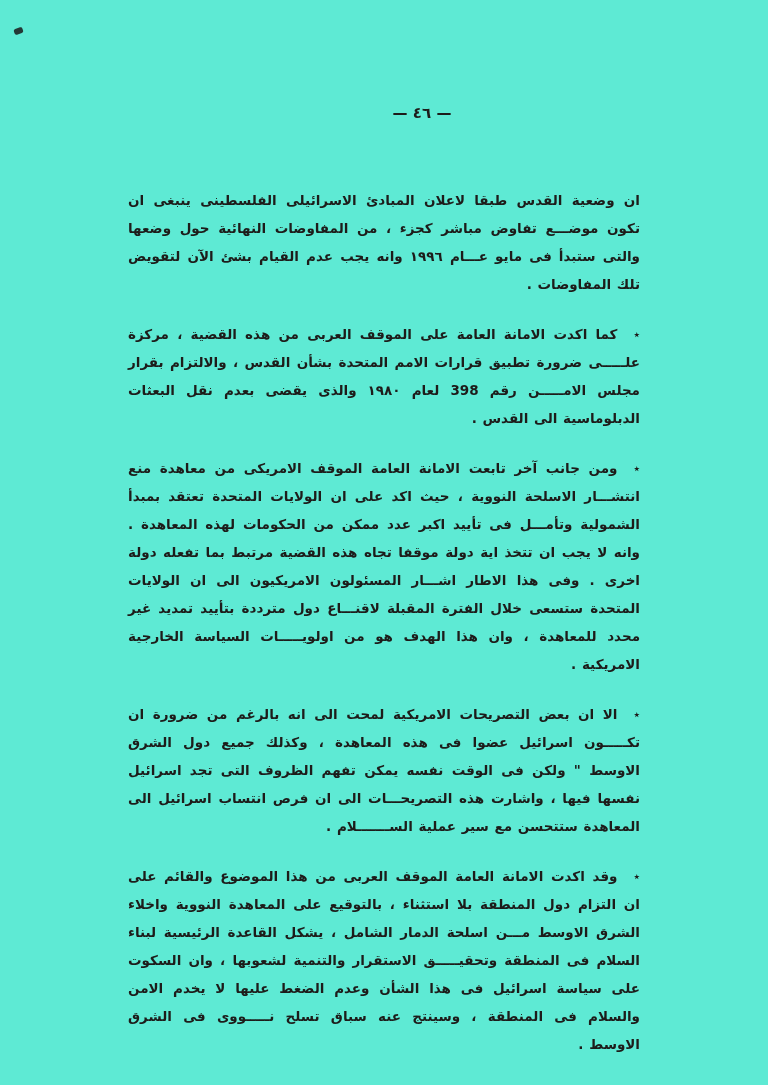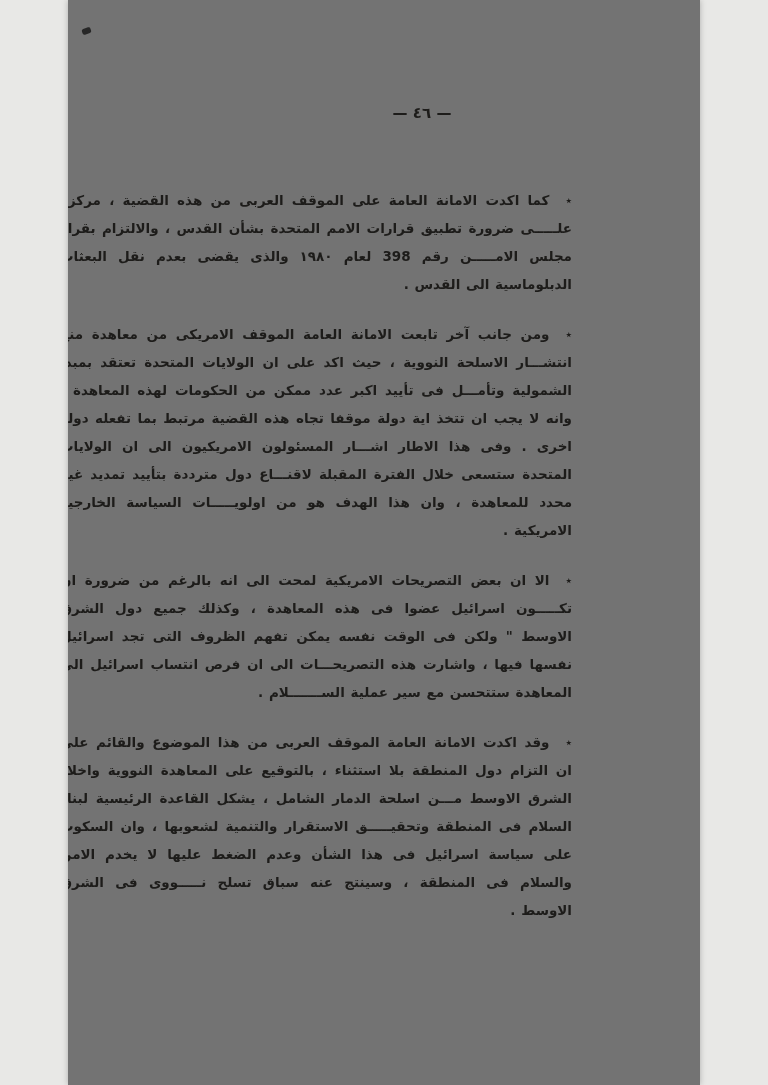--- a/index.html
+++ b/index.html
@@ -3,24 +3,24 @@
 <meta charset="utf-8">
 <style>
   html, body {
     margin: 0;
     padding: 0;
     background: #e8e8e6;
     font-family: "DejaVu Sans", sans-serif;
   }
   .page {
     position: relative;
-    width: 632px;
+    width: 768px;
     height: 1085px;
     margin: 0 auto;
-    background: #737373;
+    background: #5eead4;
     overflow: hidden;
     box-shadow: 0 0 6px rgba(0,0,0,0.25);
     direction: rtl;
   }
   .scan-speck {
     position: absolute;
     top: 28px;
     left: 14px;
     width: 9px;
     height: 6px;
@@ -70,20 +70,23 @@
 <body>
 
 <div class="page">
 
   <div class="scan-speck"></div>
 
   <div class="page-number">— ٤٦ —</div>
 
   <div class="content">
 
+    <p>
+      <span>ان وضعية القدس طبقا لاعلان المبادئ الاسرائيلى الفلسطينى ينبغى ان تكون موضـــع تفاوض مباشر كجزء ، من المفاوضات النهائية حول وضعها والتى ستبدأ فى مايو عـــام ١٩٩٦ وانه يجب عدم القيام بشئ الآن لتقويض تلك المفاوضات .</span>
+    </p>
 
     <p>
       <span class="marker">٭</span><span>كما اكدت الامانة العامة على الموقف العربى من هذه القضية ، مركزة علـــــى ضرورة تطبيق قرارات الامم المتحدة بشأن القدس ، والالتزام بقرار مجلس الامـــــن رقم 398 لعام ١٩٨٠ والذى يقضى بعدم نقل البعثات الدبلوماسية الى القدس .</span>
     </p>
 
     <p>
       <span class="marker">٭</span><span>ومن جانب آخر تابعت الامانة العامة الموقف الامريكى من معاهدة منع انتشـــار الاسلحة النووية ، حيث اكد على ان الولايات المتحدة تعتقد بمبدأ الشمولية وتأمـــل فى تأييد اكبر عدد ممكن من الحكومات لهذه المعاهدة . وانه لا يجب ان تتخذ اية دولة موقفا تجاه هذه القضية مرتبط بما تفعله دولة اخرى . وفى هذا الاطار اشـــار المسئولون الامريكيون الى ان الولايات المتحدة ستسعى خلال الفترة المقبلة لاقنـــاع دول مترددة بتأييد تمديد غير محدد للمعاهدة ، وان هذا الهدف هو من اولويـــــات السياسة الخارجية الامريكية .</span>
     </p>
 
     <p>

